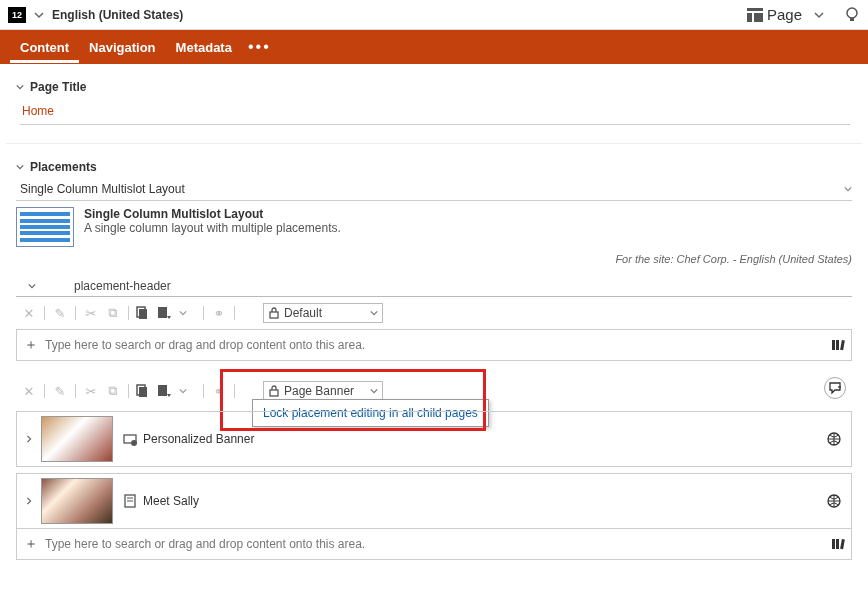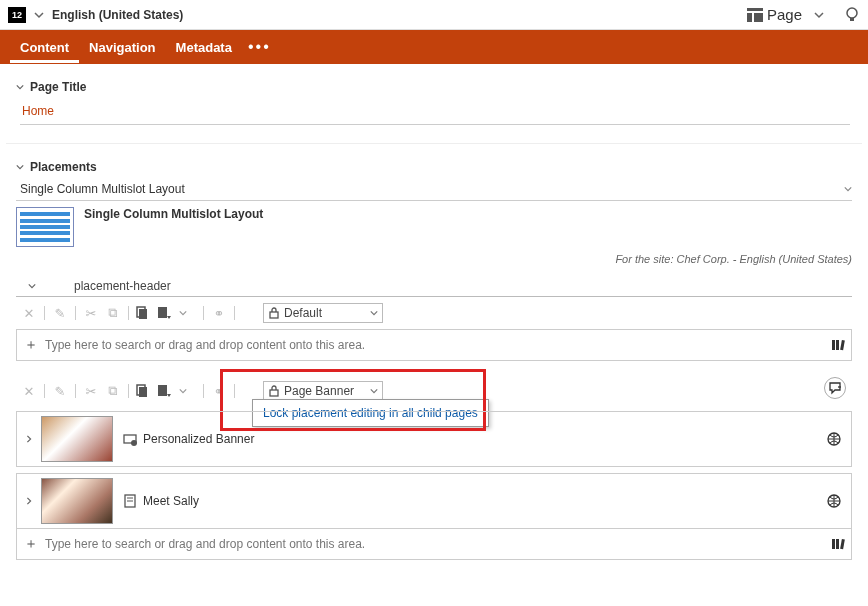--- a/index.html
+++ b/index.html
@@ -131,20 +131,21 @@
   <div class="layout-card">
     <div class="layout-thumb">
       <div class="bar"></div>
         <div class="bar"></div>
         <div class="bar"></div>
         <div class="bar"></div>
         <div class="bar"></div>
     </div>
     <div class="layout-info">
       <div class="ltitle">Single Column Multislot Layout</div>
+      <div class="ldesc">A single column layout with multiple placements.</div>
     </div>
   </div>
   <div class="site-note">For the site: Chef Corp. - English (United States)</div>
 
   <div class="placement">
     <div class="placement-title-row">
       <span class="chev">
         <svg width="8" height="8" viewBox="0 0 10 10">
             <path d="M1 3 L5 7 L9 3" stroke="#666" fill="none" stroke-width="1.5"></path>
           </svg>

